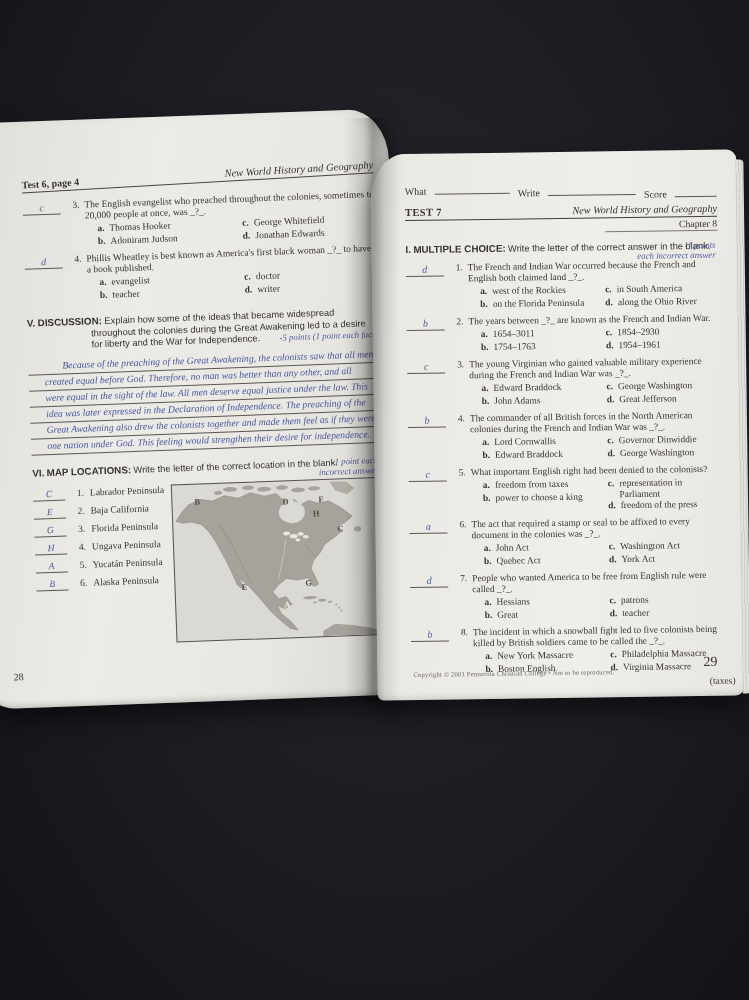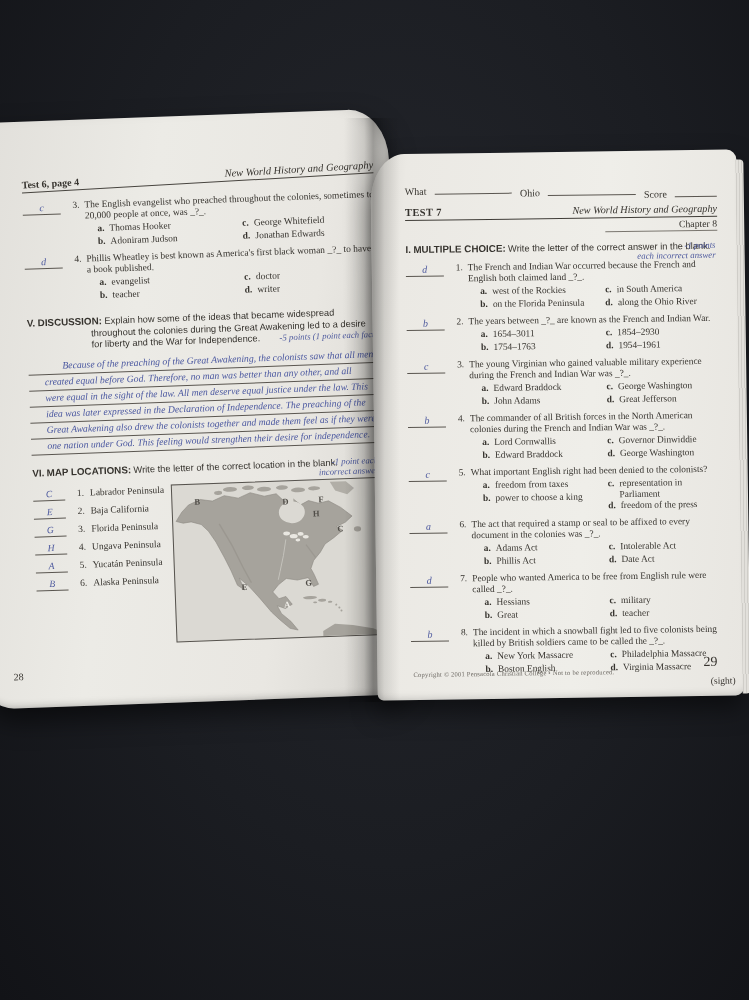--- a/index.html
+++ b/index.html
@@ -282,21 +282,21 @@
     </div>
   </div>
 
   <div class="page page-right">
     <div class="rp-content">
 
       <div class="namerow">
         <span>What</span>
         <span class="nline nl-name"></span>
         <span class="shift1">
-          <span>Ohio</span>
+          <span>Write</span>
           <span class="nline nl-date"></span>
         </span>
         <span class="shift2">
           <span>Score</span>
           <span class="nline nl-score"></span>
         </span>
       </div>
 
       <div class="titlerow">
         <span class="test-title">TEST 7</span>
@@ -468,35 +468,35 @@
 
       <div class="q">
         <div class="qblank"><span class="ans">a</span></div>
         <div class="qnum">6.</div>
         <div class="qbody">
           <div class="qtext">The act that required a stamp or seal to be affixed to every document in the colonies was _?_.</div>
           <div class="opts">
             <div class="optcol">
               <div class="opt">
                   <span class="optletter">a.</span>
-                  <span>Adams Act</span>
-                </div>
-              <div class="opt">
-                  <span class="optletter">b.</span>
-                  <span>Phillis Act</span>
-                </div>
-            </div>
-            <div class="optcol c2">
-              <div class="opt">
-                  <span class="optletter">c.</span>
-                  <span>Intolerable Act</span>
-                </div>
-              <div class="opt">
-                  <span class="optletter">d.</span>
-                  <span>Date Act</span>
+                  <span>John Act</span>
+                </div>
+              <div class="opt">
+                  <span class="optletter">b.</span>
+                  <span>Quebec Act</span>
+                </div>
+            </div>
+            <div class="optcol c2">
+              <div class="opt">
+                  <span class="optletter">c.</span>
+                  <span>Washington Act</span>
+                </div>
+              <div class="opt">
+                  <span class="optletter">d.</span>
+                  <span>York Act</span>
                 </div>
             </div>
           </div>
         </div>
       </div>
 
       <div class="q">
         <div class="qblank"><span class="ans">d</span></div>
         <div class="qnum">7.</div>
         <div class="qbody">
@@ -508,21 +508,21 @@
                   <span>Hessians</span>
                 </div>
               <div class="opt">
                   <span class="optletter">b.</span>
                   <span>Great</span>
                 </div>
             </div>
             <div class="optcol c2">
               <div class="opt">
                   <span class="optletter">c.</span>
-                  <span>military</span>
+                  <span>patrons</span>
                 </div>
               <div class="opt">
                   <span class="optletter">d.</span>
                   <span>teacher</span>
                 </div>
             </div>
           </div>
         </div>
       </div>
 
@@ -551,18 +551,18 @@
                   <span class="optletter">d.</span>
                   <span>Virginia Massacre</span>
                 </div>
             </div>
           </div>
         </div>
       </div>
 
       <div class="copyright">Copyright © 2001 Pensacola Christian College • Not to be reproduced.</div>
       <div class="rp-pagenum">29</div>
-      <div class="rp-over">(sight)</div>
+      <div class="rp-over">(taxes)</div>
     </div>
   </div>
 
   <div class="spine-shadow"></div>
 </div>
 
 </body></html>

